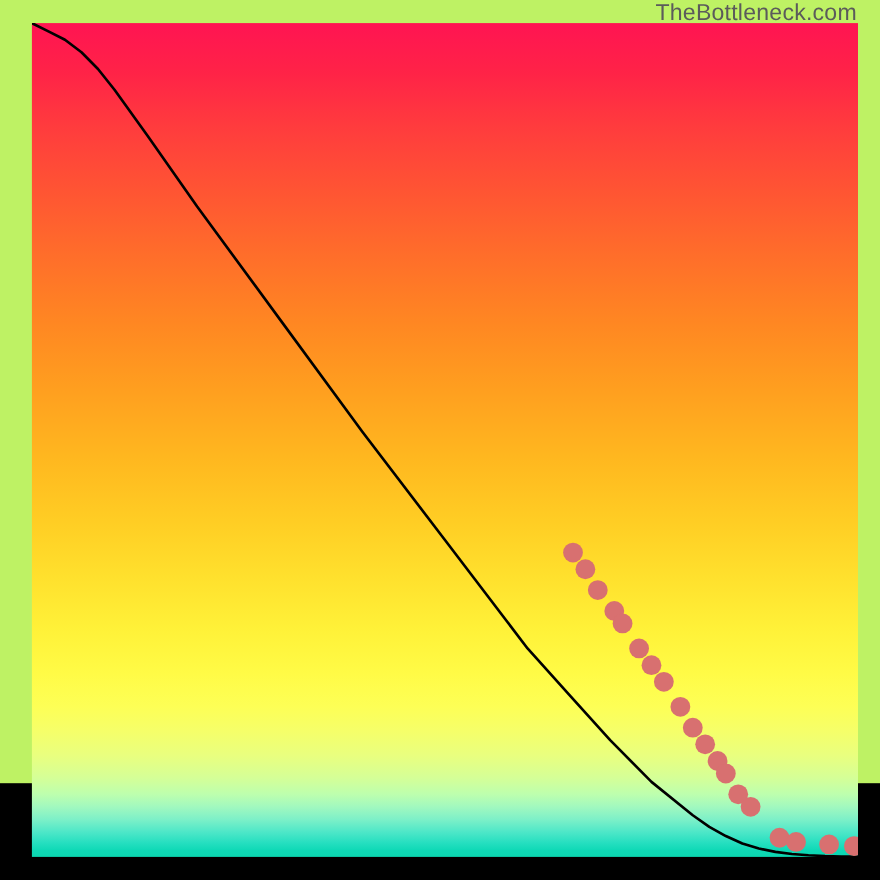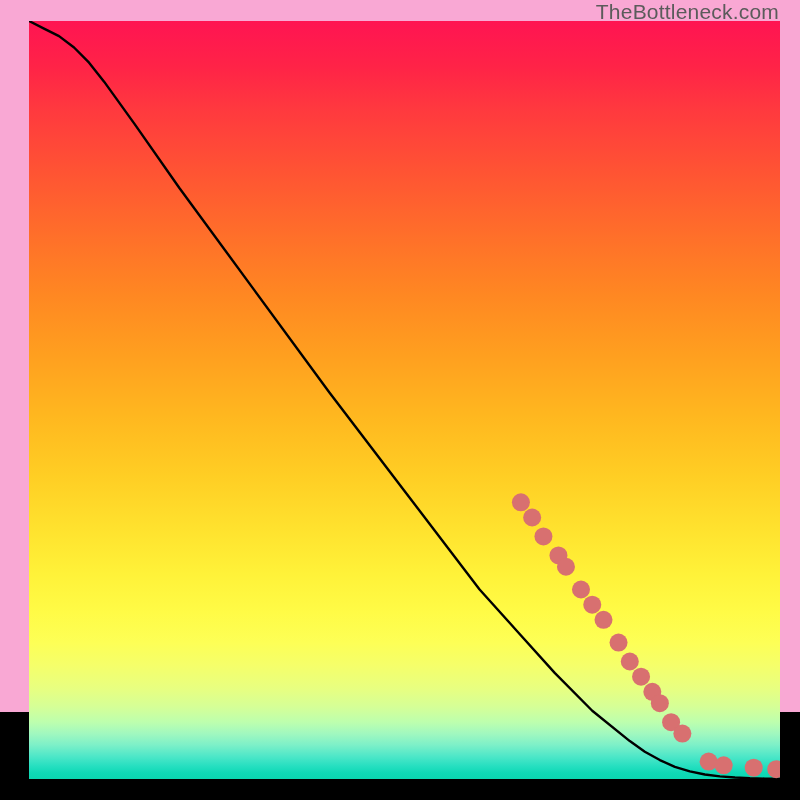--- a/index.html
+++ b/index.html
@@ -8,21 +8,21 @@
     width: 800px;
     height: 800px;
     overflow: hidden;
     background: #000;
     font-family: Arial, Helvetica, sans-serif;
   }
   .frame {
     position: relative;
     width: 800px;
     height: 712px;
-    background: #f9a8d4;
+    background: #bef264;
   }
   .plot-area {
     position: absolute;
     left: 29px;
     top: 21px;
     width: 751px;
     height: 758px;
     
     background: linear-gradient(
       to bottom,

